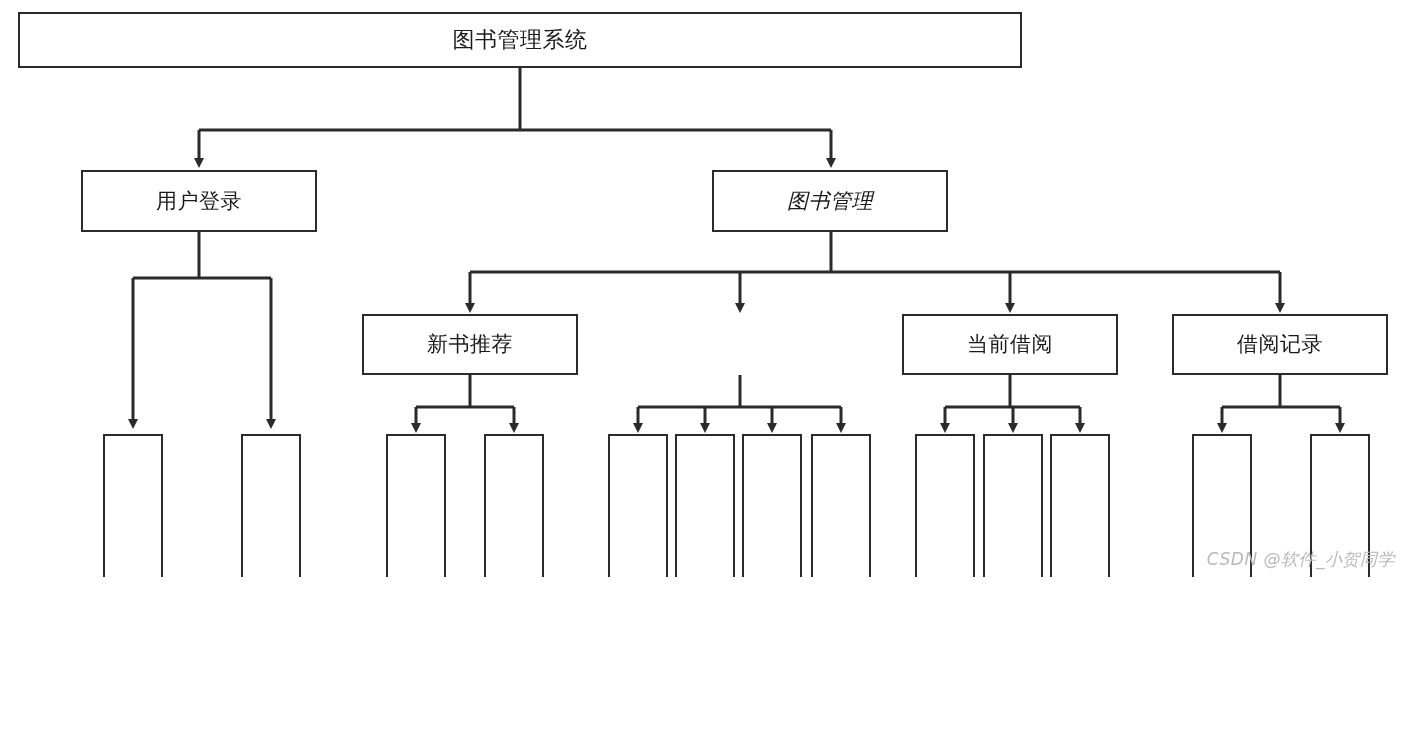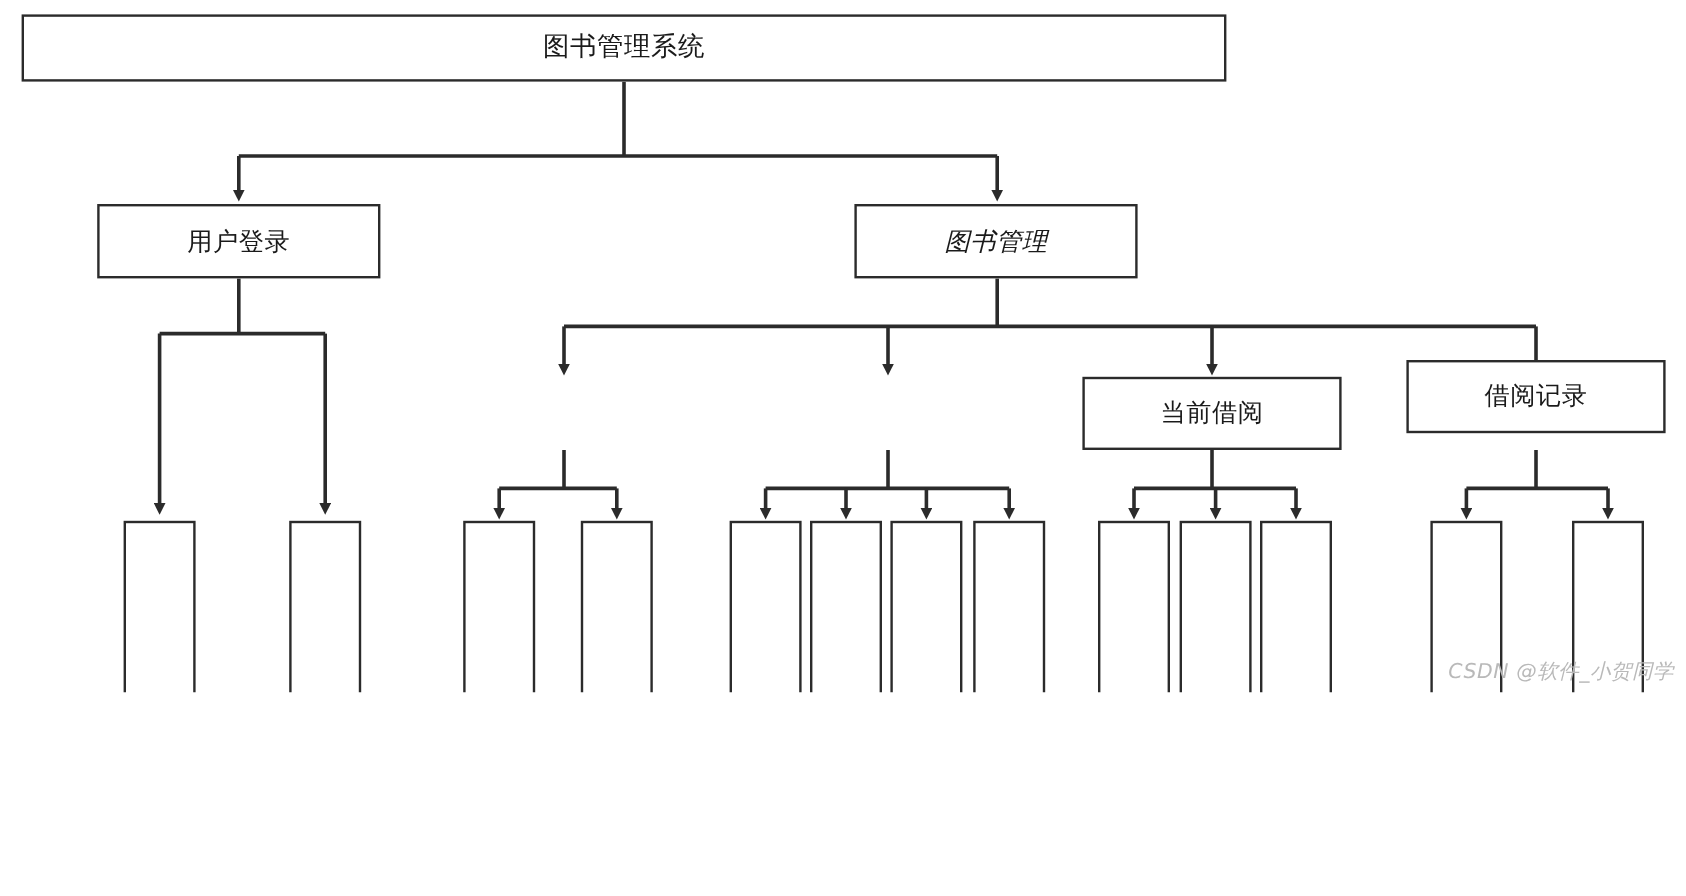--- a/index.html
+++ b/index.html
@@ -132,24 +132,27 @@
     <span class="node-label">图书管理系统</span>
   </div>
 
   <div class="node lvl2" style="left:81px; top:170px; width:236px; height:62px;">
     <span class="node-label">用户登录</span>
   </div>
   <div class="node lvl2" style="left:712px; top:170px; width:236px; height:62px;font-style:italic;">
     <span class="node-label">图书管理</span>
   </div>
 
+  <div class="node lvl3" style="left:362px; top:314px; width:216px; height:61px;">
+    <span class="node-label">新书推荐</span>
+  </div>
   <div class="node lvl3" style="left:902px; top:314px; width:216px; height:61px;">
     <span class="node-label">当前借阅</span>
   </div>
-  <div class="node lvl3" style="left:1172px; top:300px; width:216px; height:61px;">
+  <div class="node lvl3" style="left:1172px; top:314px; width:216px; height:61px;">
     <span class="node-label">借阅记录</span>
   </div>
 
   <div class="node leaf" style="left:103px; top:434px; width:60px; height:299px;">
     <span class="node-label">用户登录</span>
   </div>
   <div class="node leaf" style="left:241px; top:434px; width:60px; height:299px;">
     <span class="node-label">注销登录</span>
   </div>
 

